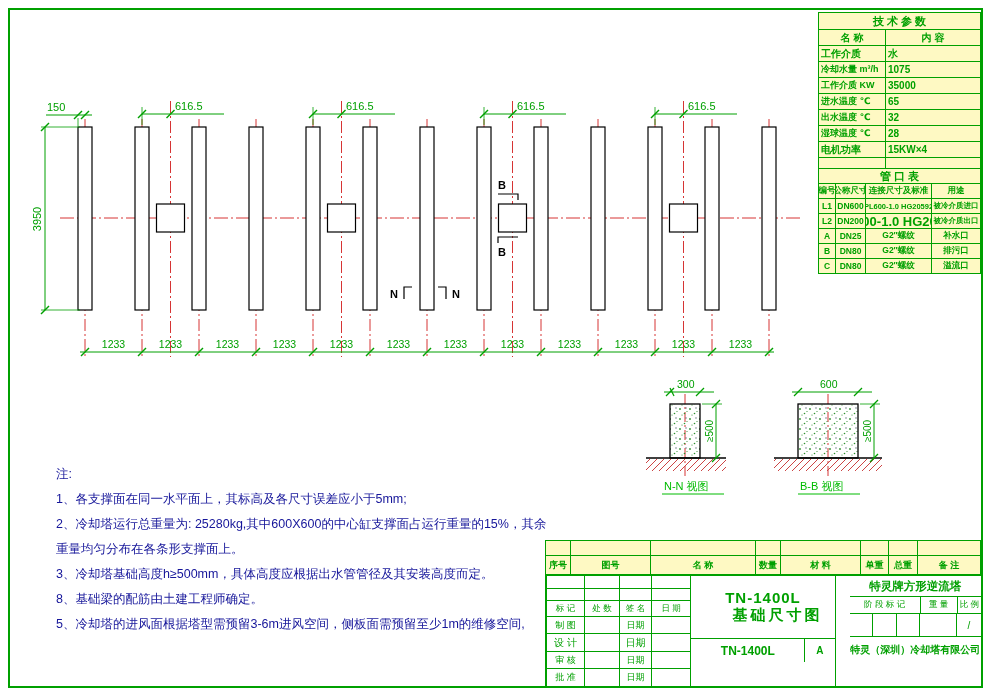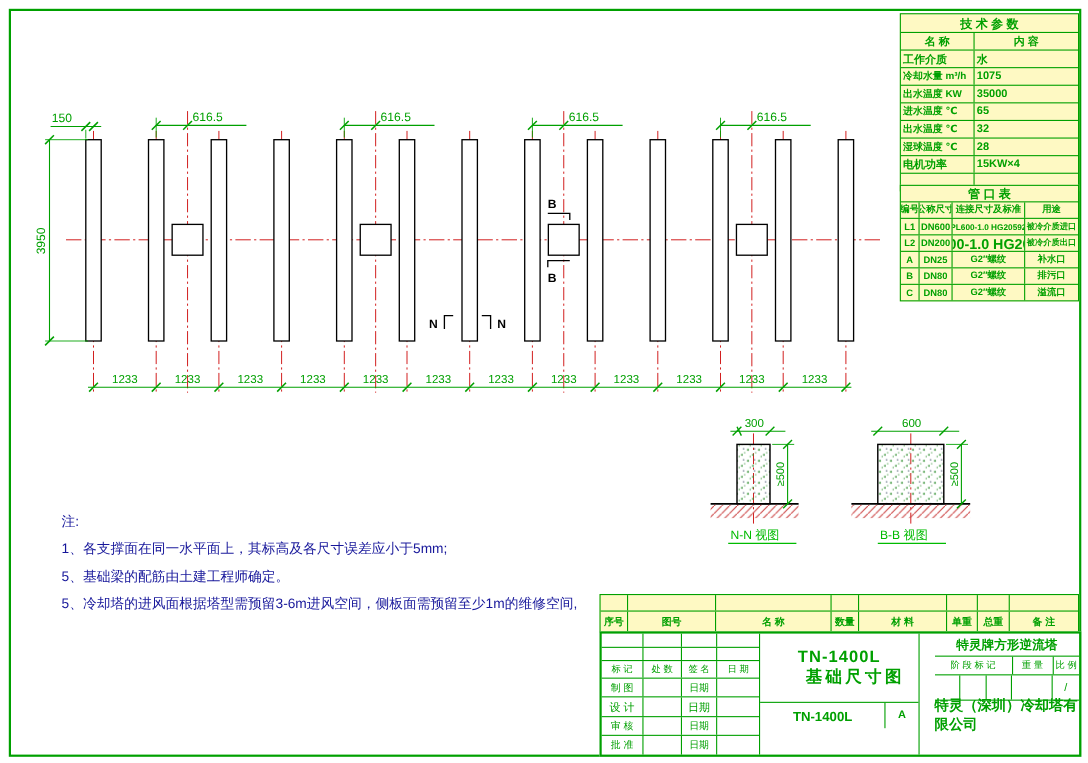--- a/index.html
+++ b/index.html
@@ -236,42 +236,44 @@
       <line x1="242" y1="86" x2="250" y2="78" stroke="#00a000" stroke-width="1.3"></line>
       <text transform="translate(243,55) rotate(-90)" text-anchor="middle" fill="#00a000" font-size="10">≥500</text>
       <text x="172" y="114" fill="#00bb00" font-size="11">B-B 视图</text>
       <line x1="170" y1="118" x2="232" y2="118" stroke="#00bb00" stroke-width="1"></line>
     </g>
   </svg>
 
   <div class="abs notes">
     <div>注:</div>
     <div>1、各支撑面在同一水平面上，其标高及各尺寸误差应小于5mm;</div>
-    <div>5、基础梁的配筋由土建工程师确定。</div>
+    <div>2、冷却塔运行总重量为: 25280kg,其中600X600的中心缸支撑面占运行重量的15%，其余重量均匀分布在各条形支撑面上。</div>
+    <div>3、冷却塔基础高度h≥500mm，具体高度应根据出水管管径及其安装高度而定。</div>
+    <div>8、基础梁的配筋由土建工程师确定。</div>
     <div>5、冷却塔的进风面根据塔型需预留3-6m进风空间，侧板面需预留至少1m的维修空间,</div>
   </div>
 
   <div class="abs gtable" style="left:818px;top:12px;width:161px;font-size:10px">
     <div class="r" style="height:16px">
         <div class="c ttl cc" style="font-size:11px">技 术 参 数</div>
       </div>
     <div class="r" style="height:15px">
       <div class="c cc" style="width:67px">名    称</div>
       <div class="c cc" style="flex:1">内    容</div>
     </div>
     <div class="r" style="height:15px">
         <div class="c" style="width:67px">工作介质</div>
         <div class="c" style="flex:1">水</div>
       </div>
     <div class="r" style="height:15px">
         <div class="c" style="width:67px;font-size:9px">冷却水量  m³/h</div>
         <div class="c" style="flex:1">1075</div>
       </div>
     <div class="r" style="height:15px">
-        <div class="c" style="width:67px;font-size:9px">出水温度  KW</div>
+        <div class="c" style="width:67px;font-size:9px">工作介质  KW</div>
         <div class="c" style="flex:1">35000</div>
       </div>
     <div class="r" style="height:15px">
         <div class="c" style="width:67px;font-size:9px">进水温度  ℃</div>
         <div class="c" style="flex:1">65</div>
       </div>
     <div class="r" style="height:15px">
         <div class="c" style="width:67px;font-size:9px">出水温度  ℃</div>
         <div class="c" style="flex:1">32</div>
       </div>
@@ -421,18 +423,18 @@
         <div class="c cc" style="width:37px">重 量</div>
         <div class="c cc" style="flex:1">比 例</div>
       </div>
       <div class="r" style="height:22px;font-size:10px">
         <div class="c" style="width:23px"></div>
           <div class="c" style="width:24px"></div>
           <div class="c" style="width:23px"></div>
         <div class="c" style="width:37px"></div>
         <div class="c cc" style="flex:1">/</div>
       </div>
-      <div class="r" style="height:26px;justify-content:center;font-size:13px;font-weight:700">
+      <div class="r" style="height:26px;justify-content:center;font-size:10px;font-weight:700">
         <span>特灵（深圳）冷却塔有限公司</span>
       </div>
     </div>
   </div>
 </div>
 
 </body></html>

